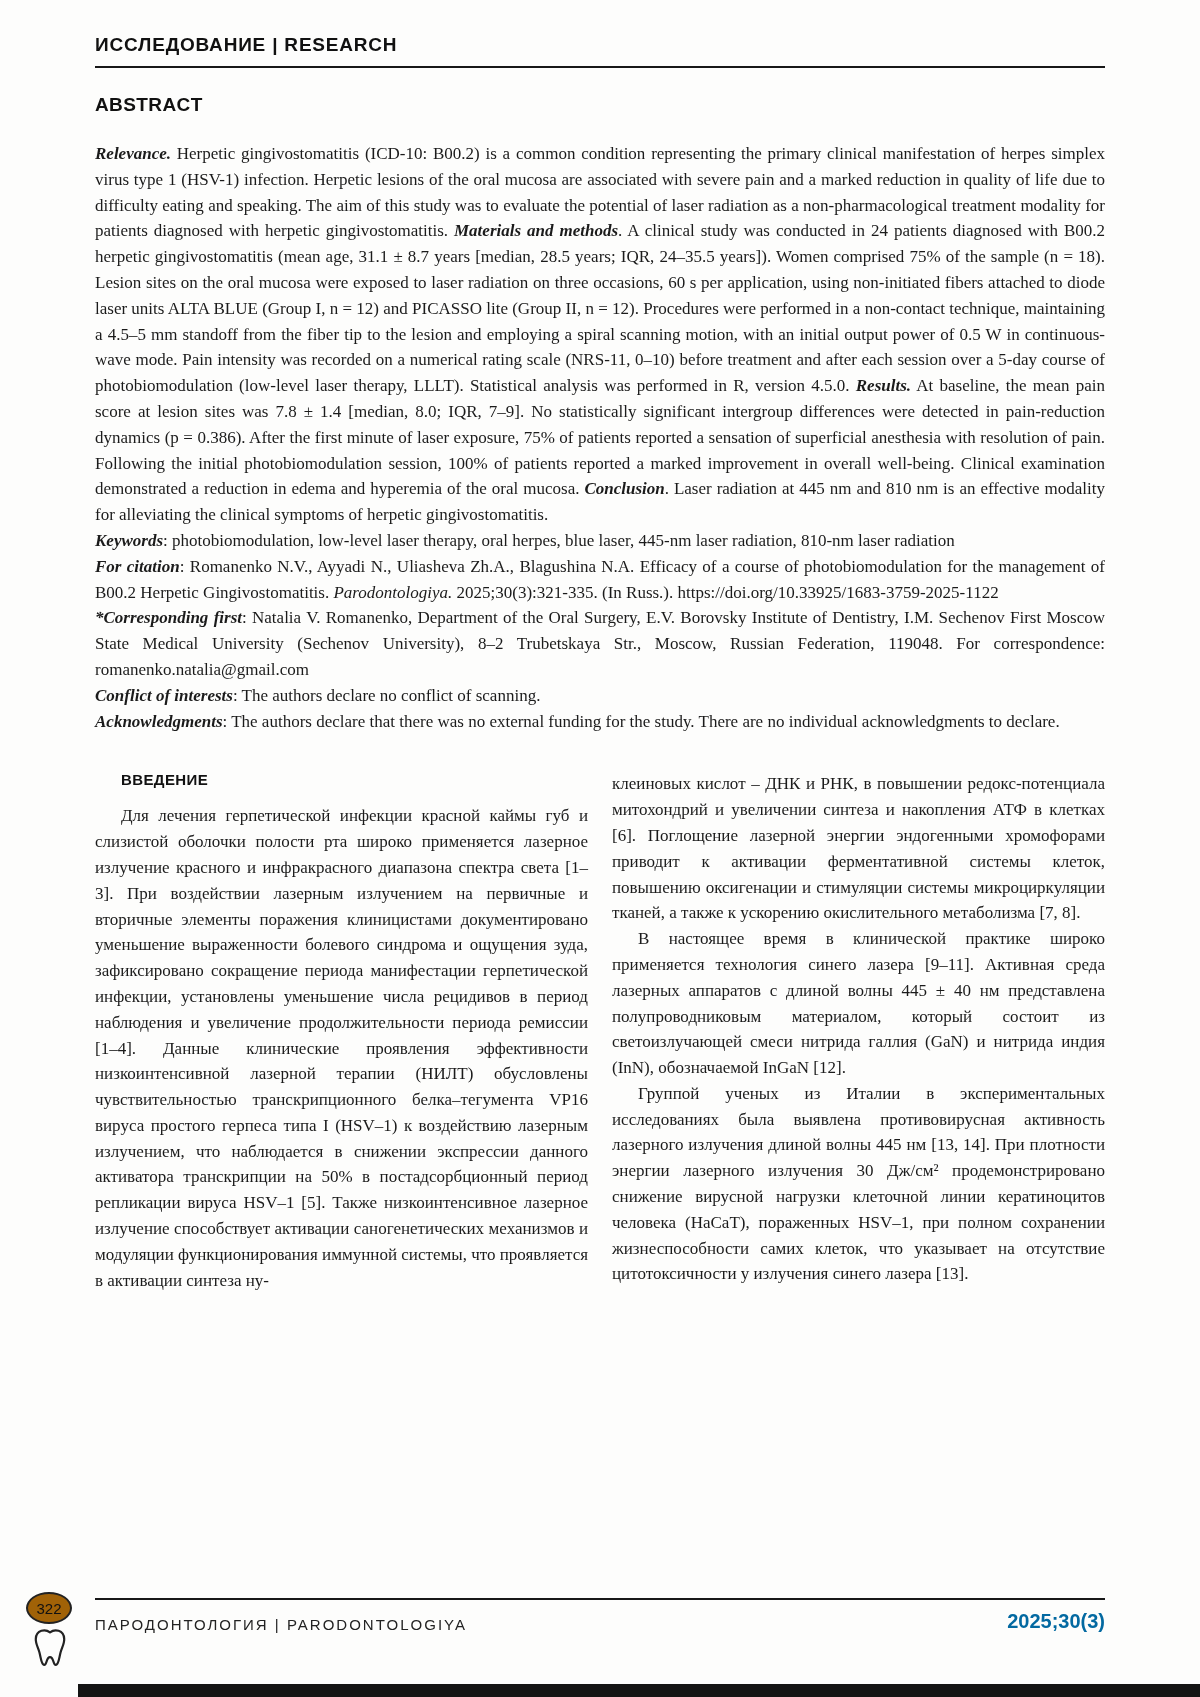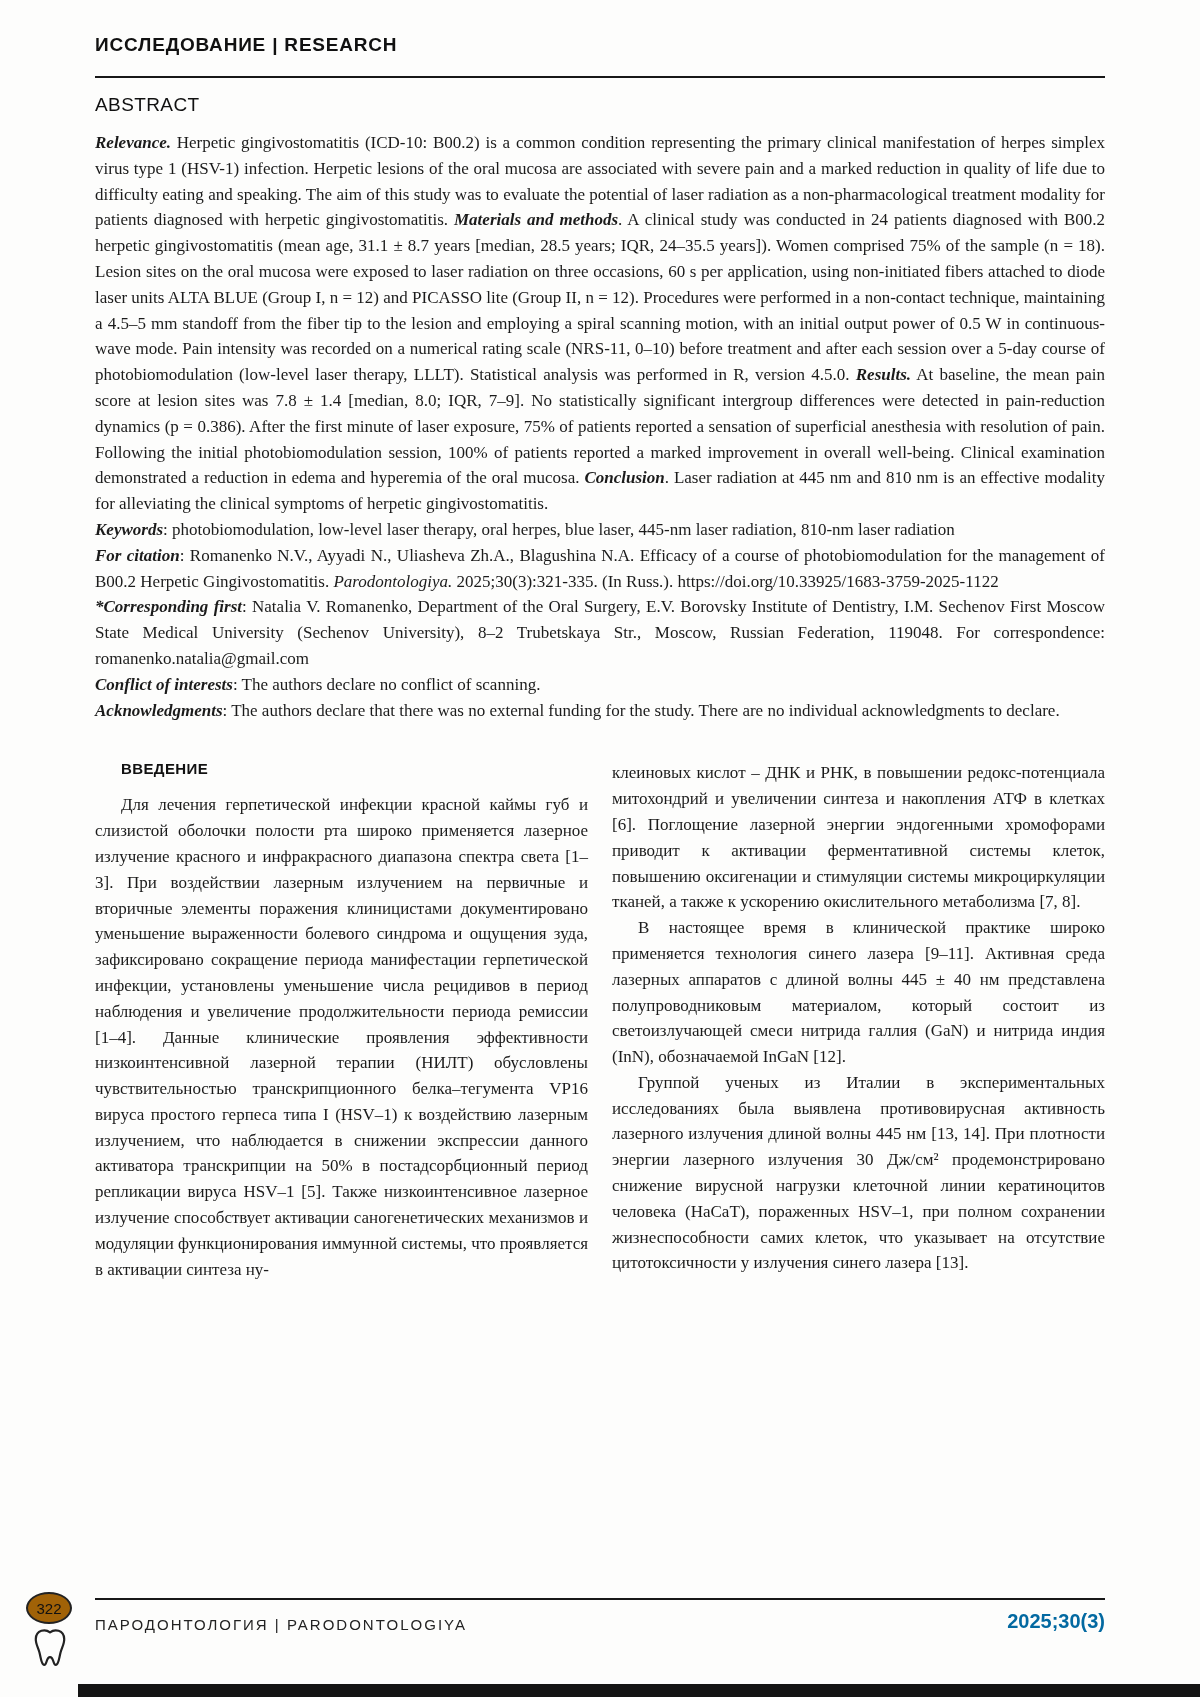--- a/index.html
+++ b/index.html
@@ -9,35 +9,35 @@
     height: 1697px;
     background: #fdfdfc;
     font-family: "Liberation Serif", "DejaVu Serif", serif;
     color: #1b1b1b;
     overflow: hidden;
   }
   .running-head {
     position: absolute;
     top: 34px; left: 95px; width: 1010px;
     border-bottom: 2px solid #181818;
-    padding-bottom: 20px;
+    padding-bottom: 10px;
     font-family: "Liberation Sans", sans-serif;
     font-weight: bold;
     font-size: 19px;
     letter-spacing: 0.8px;
     color: #111;
   }
   .content {
     position: absolute;
     top: 94px; left: 95px; width: 1010px;
   }
   .abstract-heading {
-    margin: 0 0 14px 0;
+    margin: 0 0 25px 0;
     font-family: "Liberation Sans", sans-serif;
-    font-weight: normal;
+    font-weight: bold;
     font-size: 19px;
     letter-spacing: 0.4px;
     color: #111;
   }
   .para {
     margin: 0;
     font-size: 17px;
     line-height: 25.8px;
     text-align: justify;
   }

